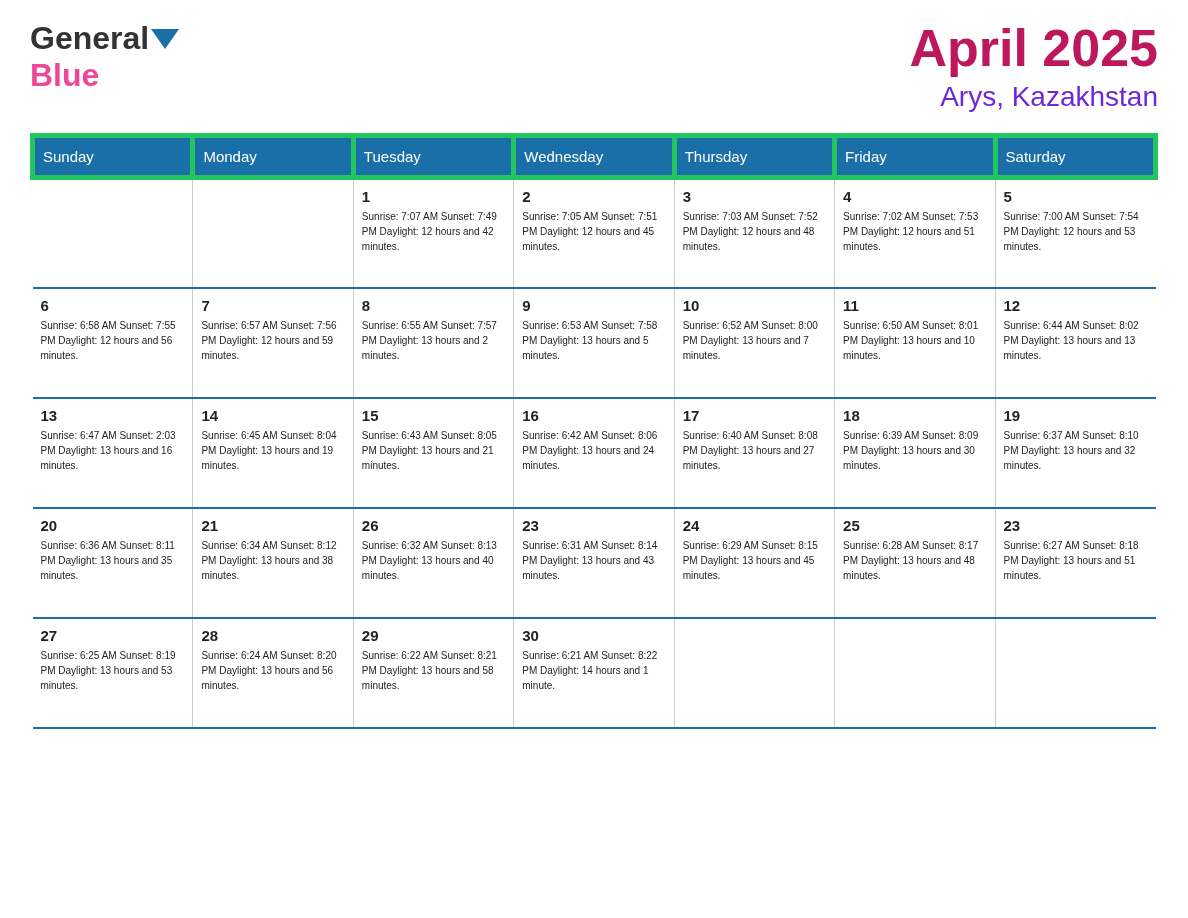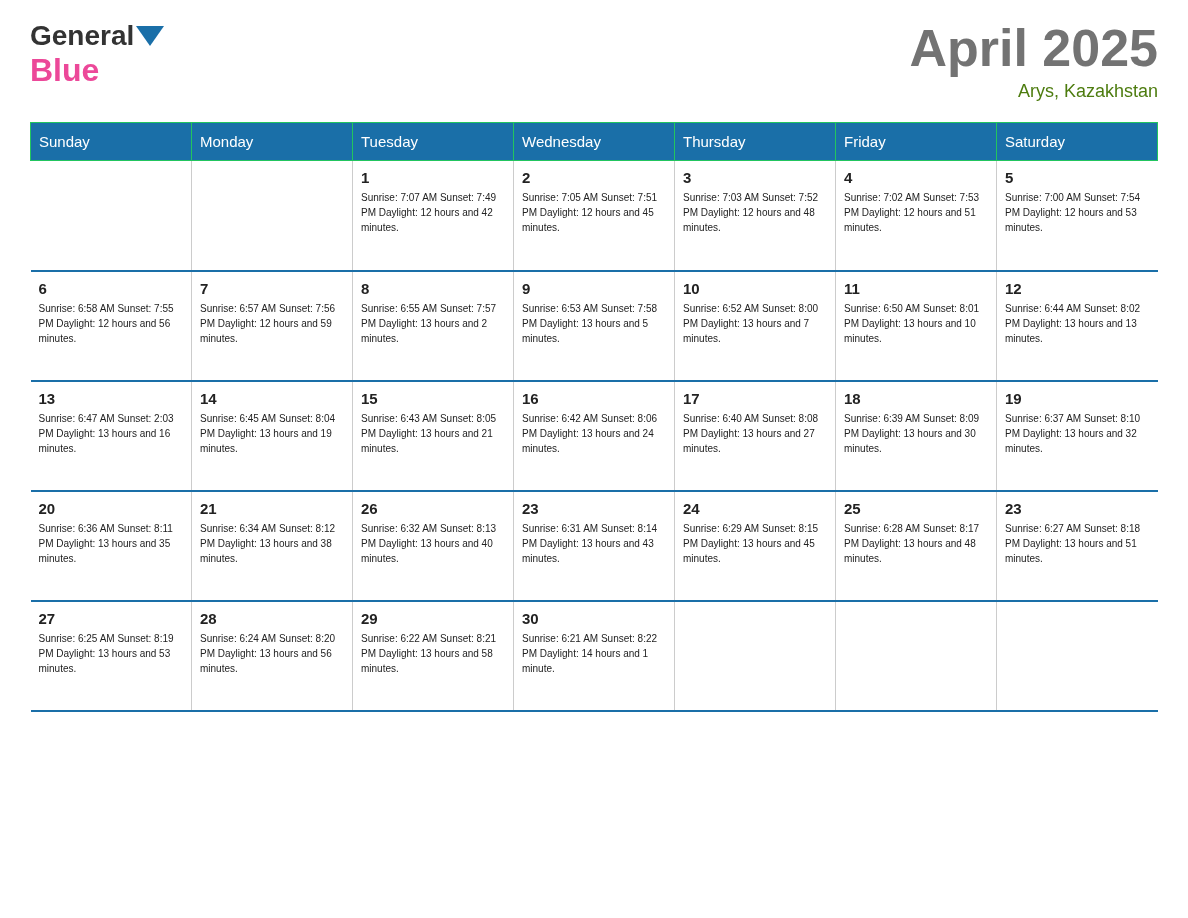--- a/index.html
+++ b/index.html
@@ -17,21 +17,21 @@
       margin-bottom: 20px;
     }
     .logo {
       display: flex;
       flex-direction: column;
       align-items: flex-start;
     }
     .logo-text {
       display: flex;
       align-items: center;
-      font-size: 28px;
+      font-size: 32px;
       font-weight: bold;
       color: #333;
     }
     .logo-general { color: #333; }
     .logo-triangle {
       width: 0;
       height: 0;
       border-left: 14px solid transparent;
       border-right: 14px solid transparent;
       border-top: 20px solid #1a6fa8;
@@ -43,43 +43,43 @@
       color: #ec4899;
       font-size: 32px;
       font-weight: bold;
     }
     .title-section {
       text-align: right;
     }
     .month-title {
       font-size: 52px;
       font-weight: bold;
-      color: #737373;
+      color: #be185d;
       line-height: 1.1;
     }
     .location {
-      font-size: 18px;
-      color: #4d7c0f;
+      font-size: 28px;
+      color: #6d28d9;
       margin-top: 4px;
     }
     table {
       width: 100%;
       border-collapse: collapse;
       table-layout: fixed;
     }
     thead tr {
       background-color: #1a6fa8;
       color: white;
     }
     thead th {
       padding: 10px 8px;
       font-size: 15px;
       font-weight: normal;
       text-align: left;
-      border: 1px solid #22c55e;
+      border: 5px solid #22c55e;
     }
     tbody tr {
       border-bottom: 2px solid #1a6fa8;
     }
     tbody td {
       vertical-align: top;
       padding: 8px 8px;
       font-size: 12.5px;
       color: #222;
       border-right: 1px solid #ccc;

